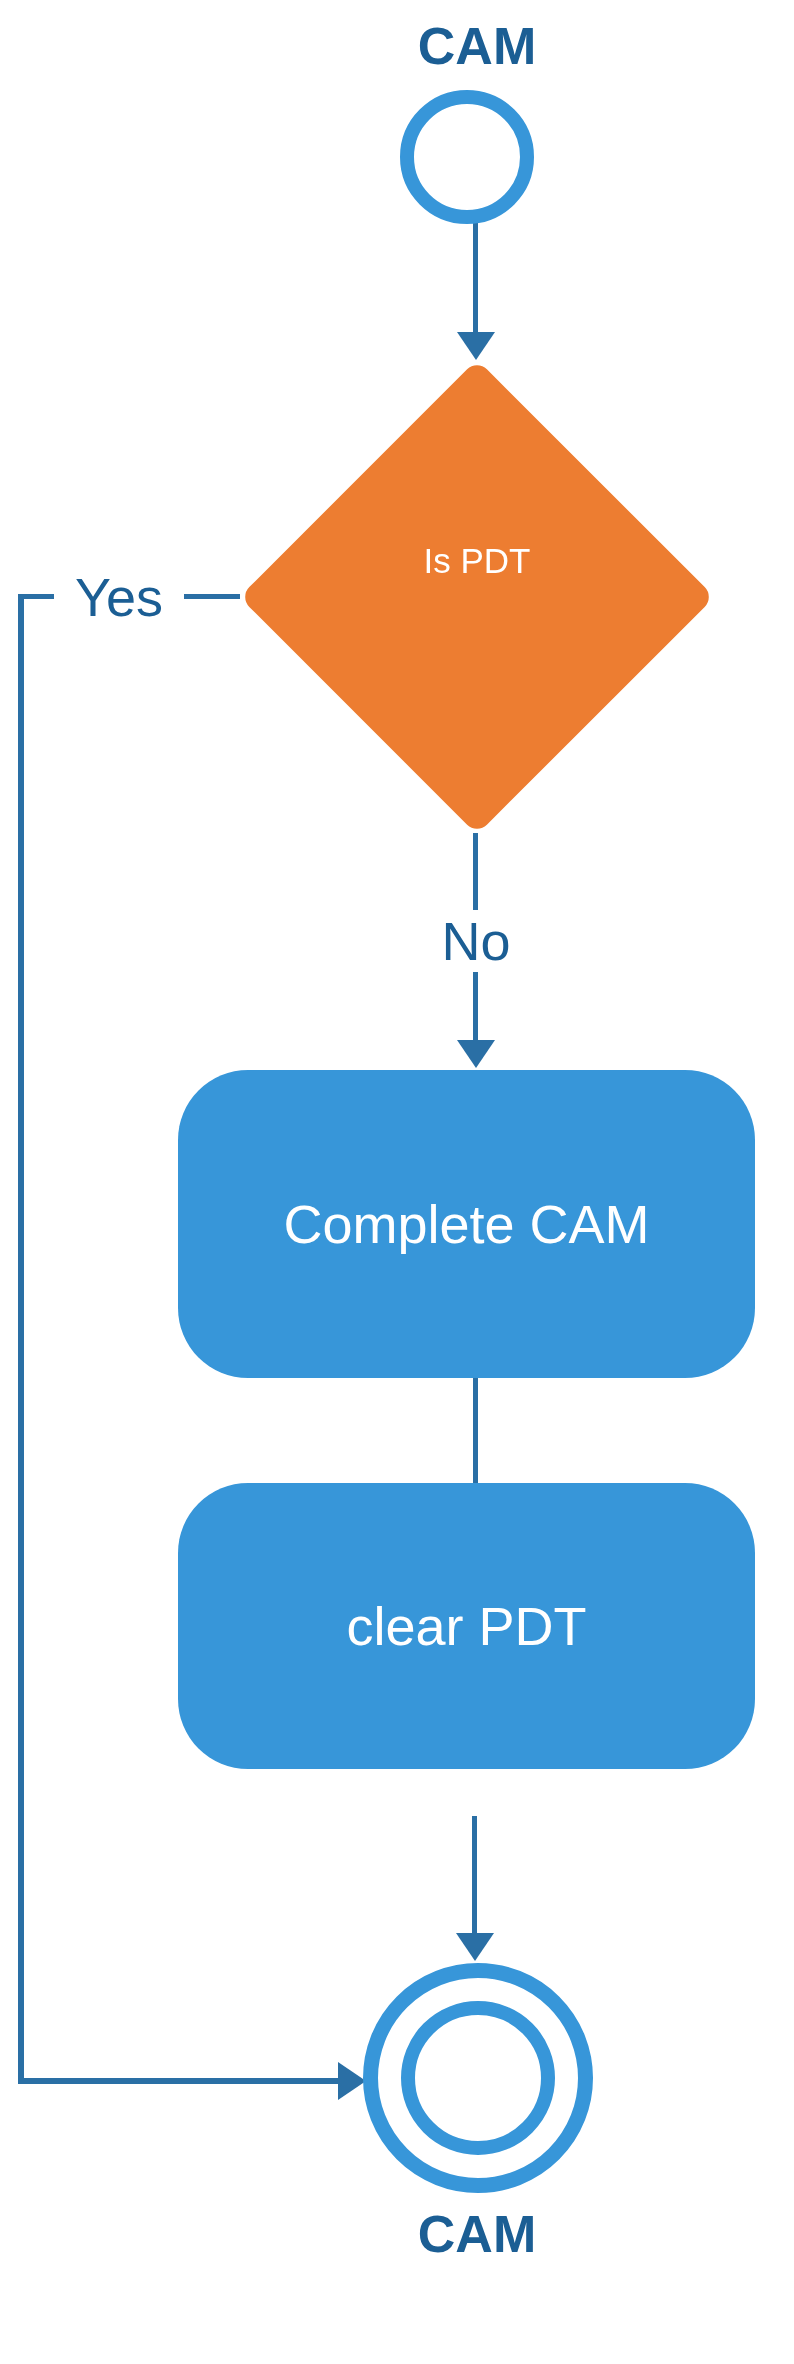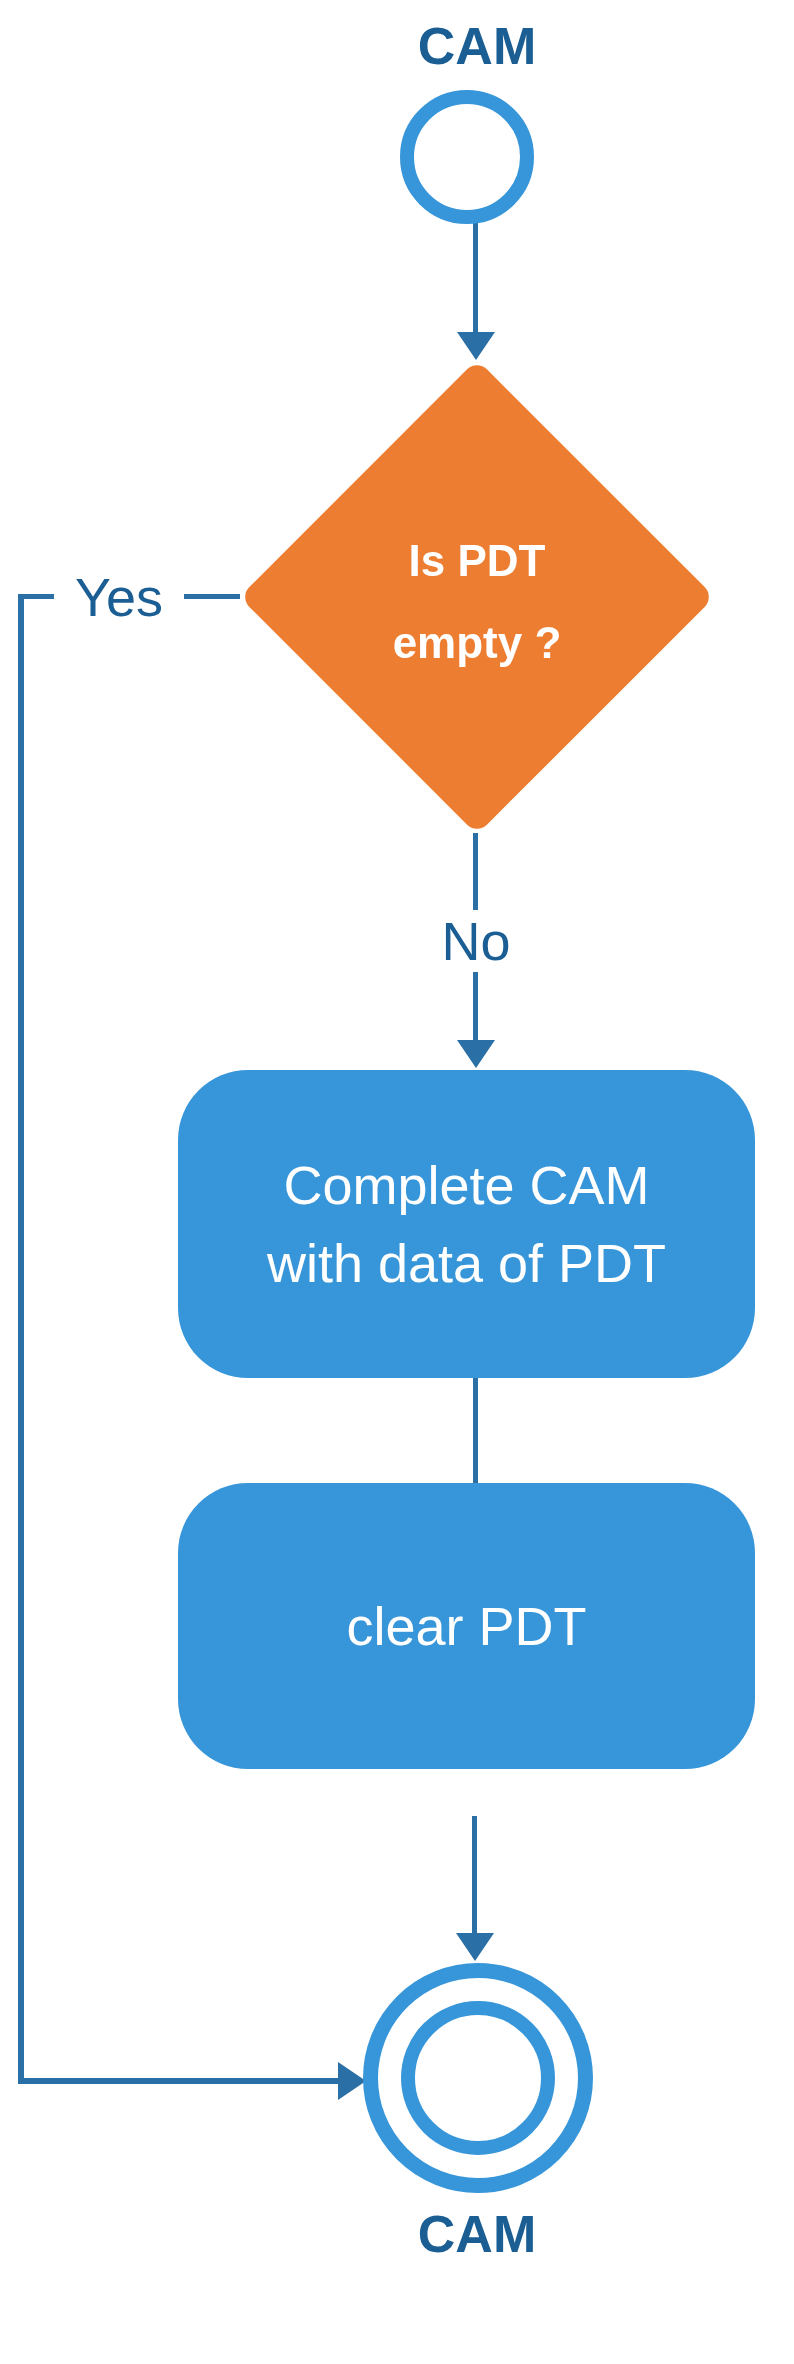--- a/index.html
+++ b/index.html
@@ -77,24 +77,23 @@
     transform: rotate(45deg);
     border-radius: 14px;
     z-index: 2;
   }
   .diamond-text {
     position: absolute;
     left: 277px; top: 520px;
     width: 400px;
     text-align: center;
     color: var(--node-text);
-    font-size: 44px;
+    font-size: 35px;
     line-height: 82px;
     z-index: 3;
-    font-weight: bold;
   }
   .process-box {
     position: absolute;
     left: 178px;
     width: 577px;
     background: var(--process-fill);
     border-radius: 70px;
     display: flex;
     flex-direction: column;
     align-items: center;
@@ -133,36 +132,34 @@
   <div class="lbl big-lbl" style="left:377px; top:12px; width:200px;">CAM</div>
 
   <div class="start-circle"></div>
 
   <div class="vline" style="left:473px; top:220px; width:5px; height:116px;"></div>
   <div class="arrow-down" style="left:457px; top:332px;"></div>
 
   <div class="diamond"></div>
   <div class="diamond-text">
     <div>Is PDT</div>
-    <div>empty ?</div>
   </div>
 
   <div class="hline" style="left:20px; top:594px; width:220px; height:5px;"></div>
   <div class="vline" style="left:18px; top:594px; width:6px; height:1488px;"></div>
   <div class="hline" style="left:18px; top:2078px; width:322px; height:6px;"></div>
   <div class="arrow-right" style="left:338px; top:2062px;"></div>
   <div class="lbl edge-lbl" style="left:54px; top:566px; width:130px;">Yes</div>
 
   <div class="vline" style="left:473px; top:833px; width:5px; height:212px;"></div>
   <div class="arrow-down" style="left:457px; top:1040px;"></div>
   <div class="lbl edge-lbl" style="left:421px; top:910px; width:110px;">No</div>
 
   <div class="process-box box1">
     <div>Complete CAM</div>
-    <div>with data of PDT</div>
   </div>
 
   <div class="vline" style="left:473px; top:1376px; width:5px; height:130px;"></div>
   <div class="arrow-down" style="left:457px; top:1502px;"></div>
 
   <div class="process-box box2">
     <div>clear PDT</div>
   </div>
 
   <div class="vline" style="left:472px; top:1816px; width:5px; height:122px;"></div>

